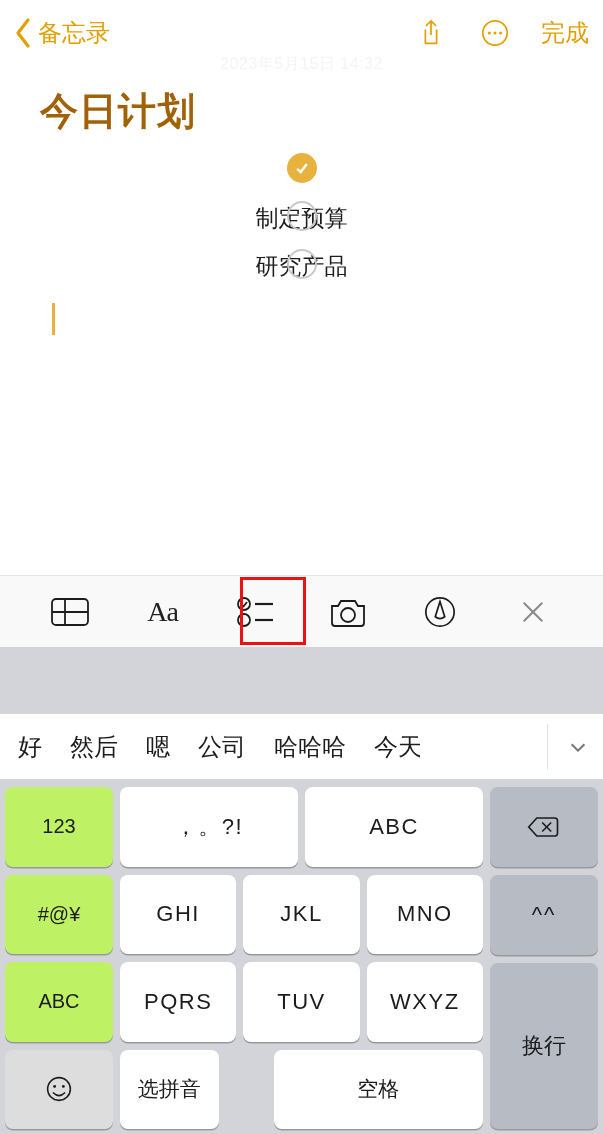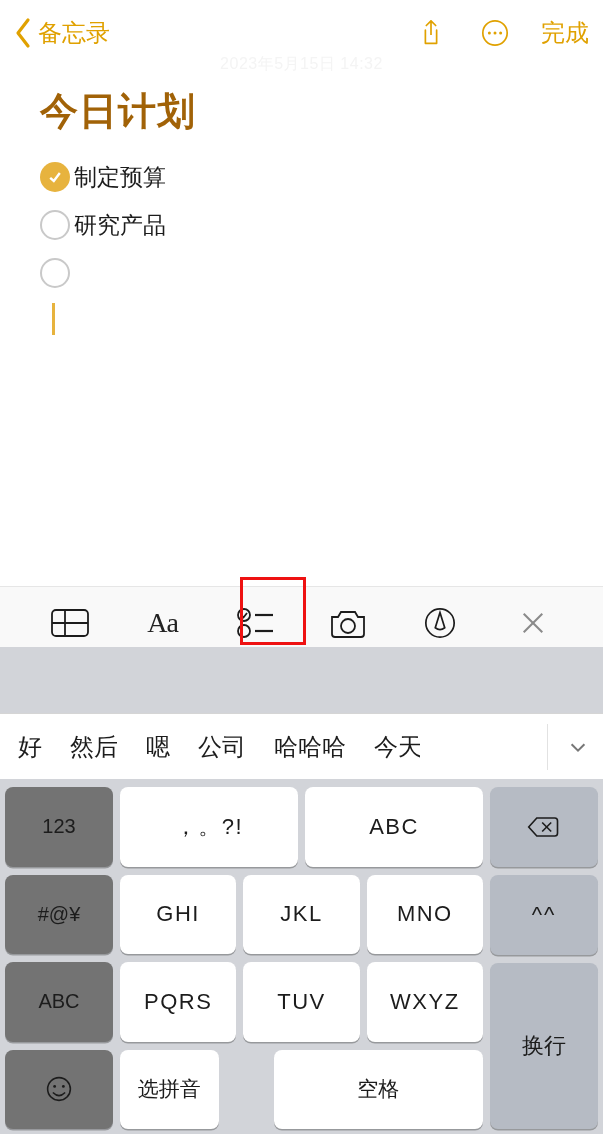--- a/index.html
+++ b/index.html
@@ -38,22 +38,23 @@
     .note-title {
       font-size: 38px;
       font-weight: 700;
       color: #a16207;
       margin-bottom: 16px;
       letter-spacing: 1px;
     }
     .check-row {
       display: flex;
       align-items: center;
-      gap: 4px;
+      gap: 20px;
       height: 48px;
+      flex-direction: column;
     }
     .check-circle {
       width: 30px; height: 30px;
       border-radius: 50%;
       flex-shrink: 0;
     }
     .check-circle.empty { border: 2px solid #c9c9c9; }
     .check-circle.filled {
       background: #e7b33e;
       display: flex; align-items: center; justify-content: center;
@@ -72,21 +73,20 @@
     .fmt-bar {
       position: absolute;
       top: 575px; left: 0; right: 0;
       height: 72px;
       background: #f9f9f9;
       border-top: 1px solid #e6e6e6;
       display: flex;
       align-items: center;
       justify-content: space-between;
       padding: 0 46px;
-      margin-top: 11px;
     }
     .fmt-btn {
       width: 48px; height: 48px;
       display: flex; align-items: center; justify-content: center;
       color: #222;
     }
     .fmt-btn svg { stroke: #1c1c1c; fill: none; stroke-width: 1.8; }
     .fmt-aa { font-size: 28px; font-family: Georgia, serif; letter-spacing: -1px; }
     .fmt-close { color: #8a8a8a; font-size: 30px; font-weight: 300; }
     .red-box {
@@ -147,21 +147,21 @@
     .key {
       background: #fff;
       border-radius: 8px;
       box-shadow: 0 1.5px 0 rgba(0,0,0,0.28);
       display: flex; align-items: center; justify-content: center;
       font-size: 22px;
       color: #1c1c1c;
       letter-spacing: 1.5px;
     }
     .key.fn {
-      background: #737373;
+      background: #bef264;
       font-size: 20px;
       letter-spacing: 0;
     }
     .key.fn2 {
       background: #b6bbc4;
       letter-spacing: 0;
     }
     .key.tall { flex: 1; }
     .krow .key { flex: 1; }
     .kbd-bottom .key-space { flex: 2.12; }

